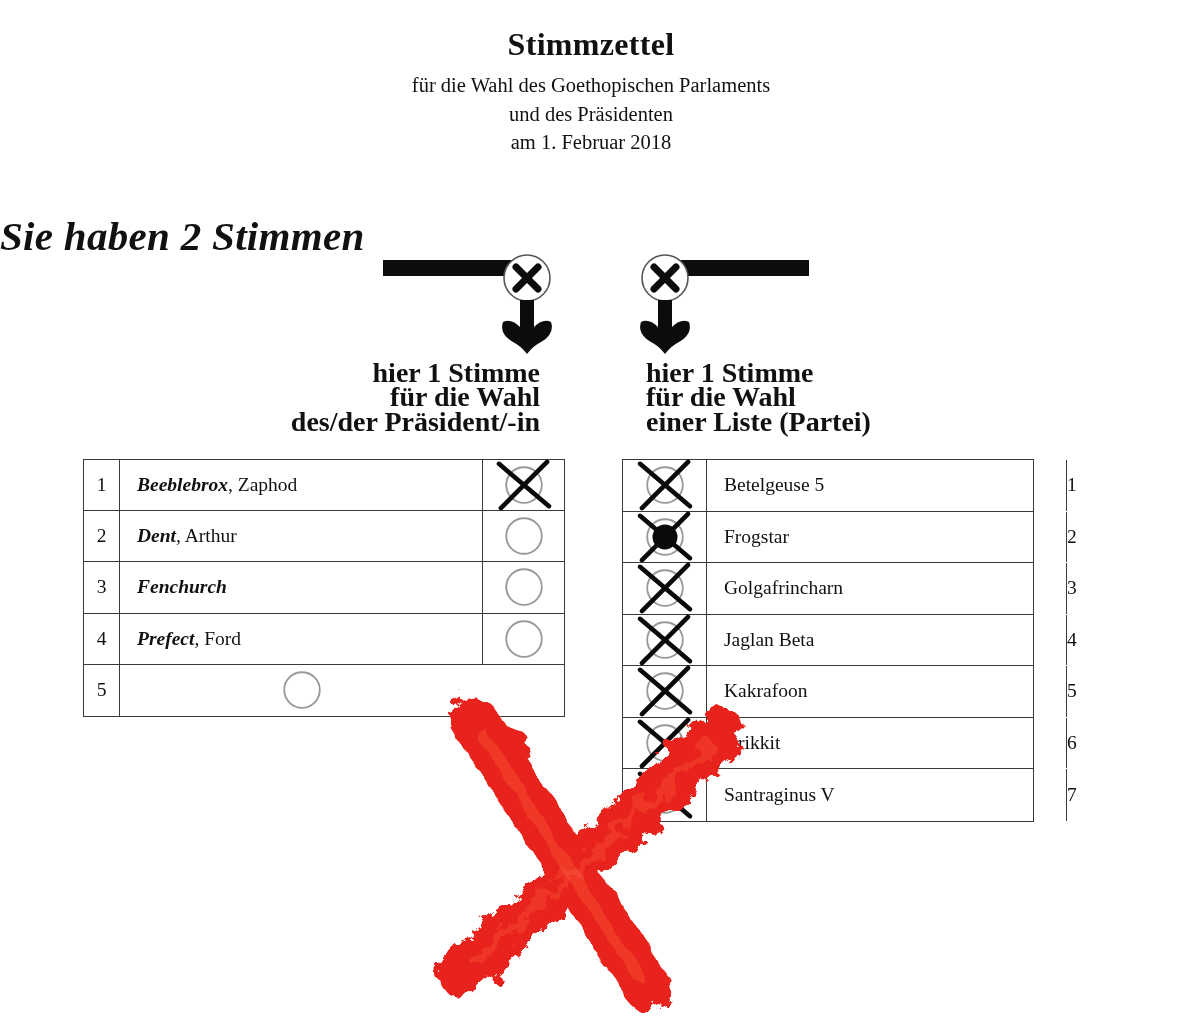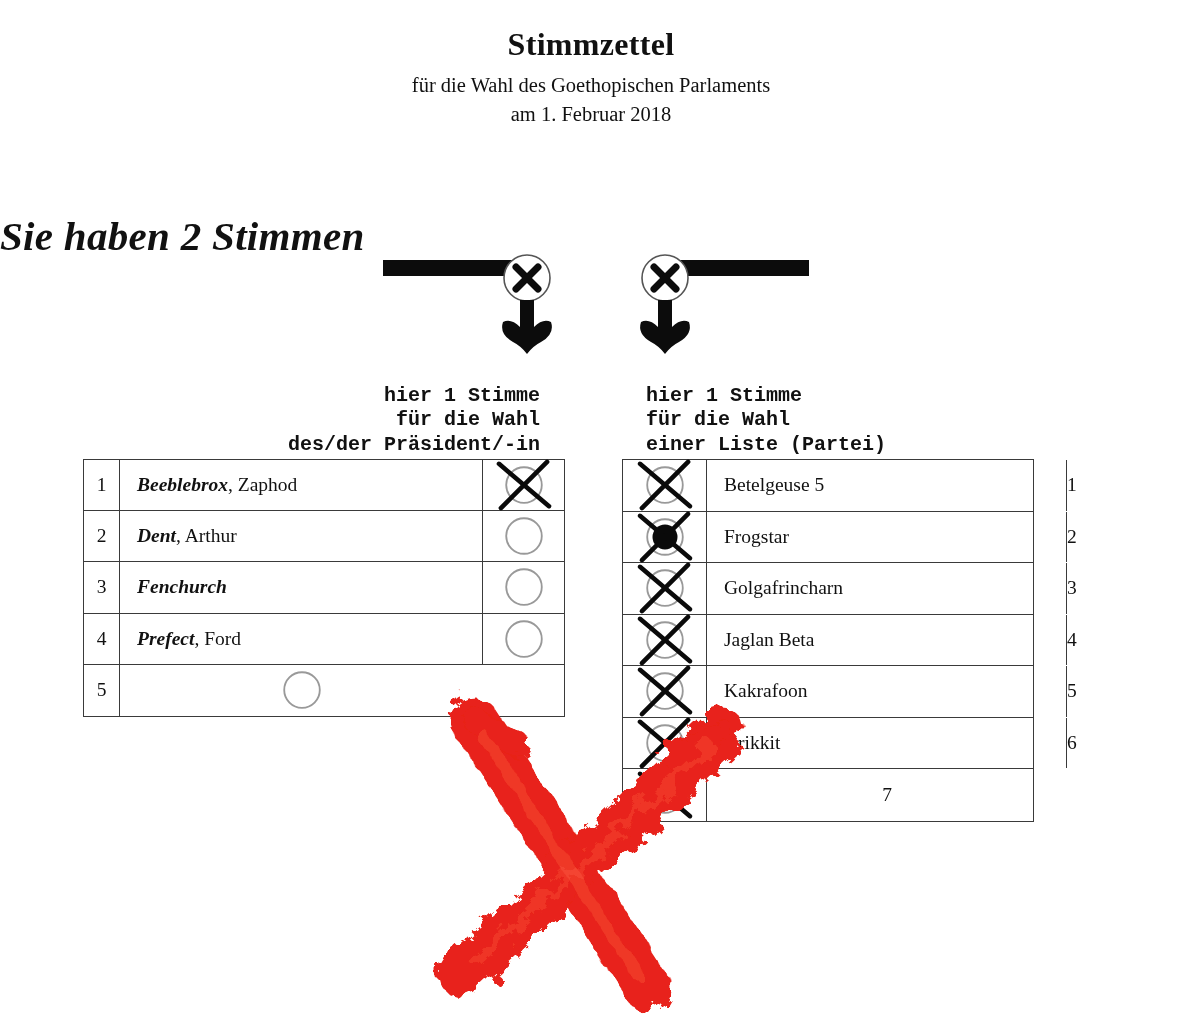--- a/index.html
+++ b/index.html
@@ -14,21 +14,21 @@
   .title-sub{font-size:20.5px;line-height:28.5px;}
   
   .instr-heading{position:absolute;top:212px;left:0;width:100%;
     font-size:41px;font-weight:bold;letter-spacing:.3px;font-style:italic;}
   .arrow-diagram{position:absolute;left:380px;top:254px;width:432px;height:102px;}
   .bar{fill:#0c0c0c;}
   .cross-circle{fill:#ffffff;stroke:#555;stroke-width:1.6px;}
   .cross-line{stroke:#0c0c0c;stroke-width:7px;stroke-linecap:round;}
   .arrowhead{fill:#0c0c0c;}
   
-  .col-head{position:absolute;top:384px;font-size:20px;font-weight:bold;line-height:24.3px;font-family:Liberation Mono, monospace;}
+  .col-head{position:absolute;top:361px;font-size:28px;font-weight:bold;line-height:24.3px;}
   .col-head.left{left:240px;width:300px;text-align:right;}
   .col-head.right{left:646px;width:320px;text-align:left;}
   
   .tbl{position:absolute;border:1.4px solid var(--border,#3a3a3a);box-sizing:border-box;background:#fff;}
   .tbl-left{left:83px;top:459px;width:482px;}
   .tbl-right{left:622px;top:459px;width:412px;}
   .row{display:grid;box-sizing:border-box;border-bottom:1.4px solid var(--border,#3a3a3a);}
   .row:last-child{border-bottom:none;}
   .tbl-left .row{grid-template-columns:36px 363px auto;height:51.2px;}
   .tbl-right .row{grid-template-columns:84px 360px auto;height:51.5px;}
@@ -50,20 +50,21 @@
   .red-x{position:absolute;left:428px;top:690px;width:312px;height:336px;z-index:10;overflow:visible;}
   .red-stroke{stroke:var(--red,#e8231a);}
   .red-lite{stroke:#ff6247;}
 </style>
 </head>
 <body style="--red: #e8231a; --ink: #111111; --border: #3a3a3a; --ring: #999999;">
 
 <div class="title-block">
   <div class="title-main">Stimmzettel</div>
   <div class="title-sub">für die Wahl des Goethopischen Parlaments</div>
+  <div class="title-sub">und des Präsidenten</div>
   <div class="title-sub">am 1. Februar 2018</div>
 </div>
 
 <div class="instr-heading">Sie haben 2 Stimmen</div>
 
 <svg class="arrow-diagram" viewBox="0 0 432 102">
   <defs>
     <path id="ah" class="arrowhead" d="M140 46 h14 v27 q9,-9 17,-5 q4,12 -10,20 q-8,4 -14,12 q-6,-8 -14,-12 q-14,-8 -10,-20 q8,-4 17,5 v-27 z"></path>
   </defs>
 
@@ -249,20 +250,21 @@
 
   <div class="row">
     <div class="cell c-mark">
       <svg class="mark m-x" viewBox="0 0 60 52">
         <circle class="ring" cx="30" cy="26" r="18.5"></circle>
         <circle class="dot" cx="30" cy="26" r="13"></circle>
         <line class="xa" x1="4" y1="4" x2="56" y2="48"></line>
         <line class="xb" x1="54" y1="2" x2="6" y2="50"></line>
       </svg>
     </div>
+    <div class="cell c-name">Santraginus V</div>
     <div class="cell c-num">7</div>
   </div>
 </div>
 
 <svg class="red-x" viewBox="0 0 312 336">
   <defs>
     <filter id="crayon" x="-20%" y="-20%" width="140%" height="140%">
       <feTurbulence type="fractalNoise" baseFrequency="0.05" numOctaves="4" seed="11" result="n"></feTurbulence>
       <feDisplacementMap in="SourceGraphic" in2="n" scale="26"></feDisplacementMap>
     </filter>

